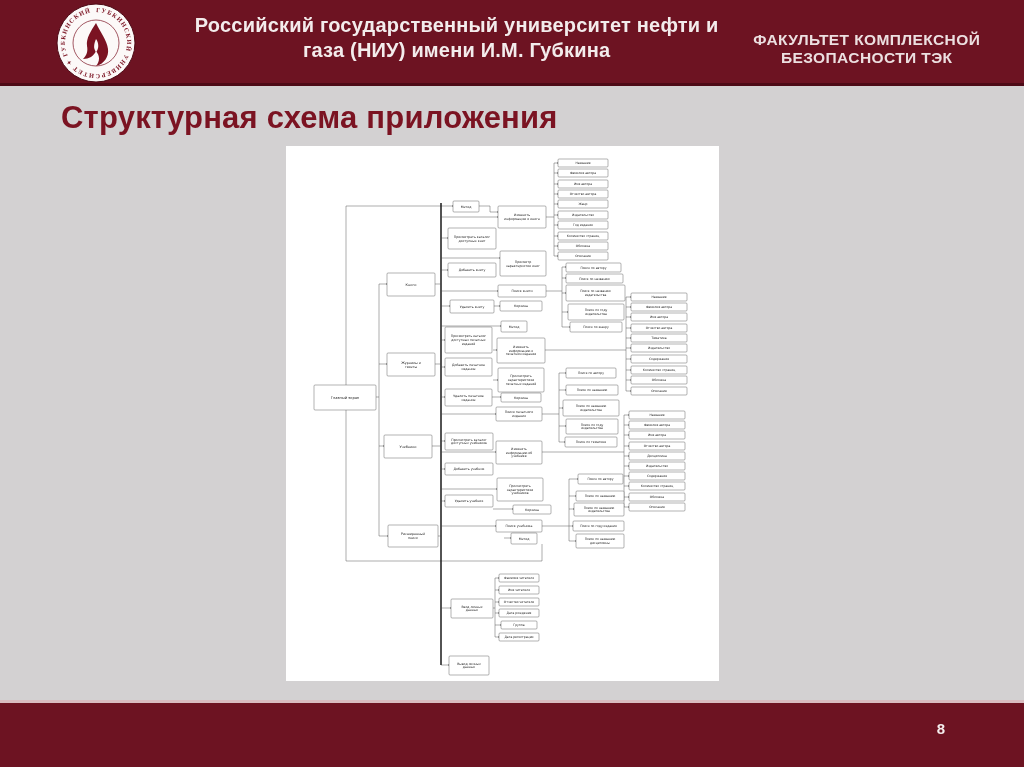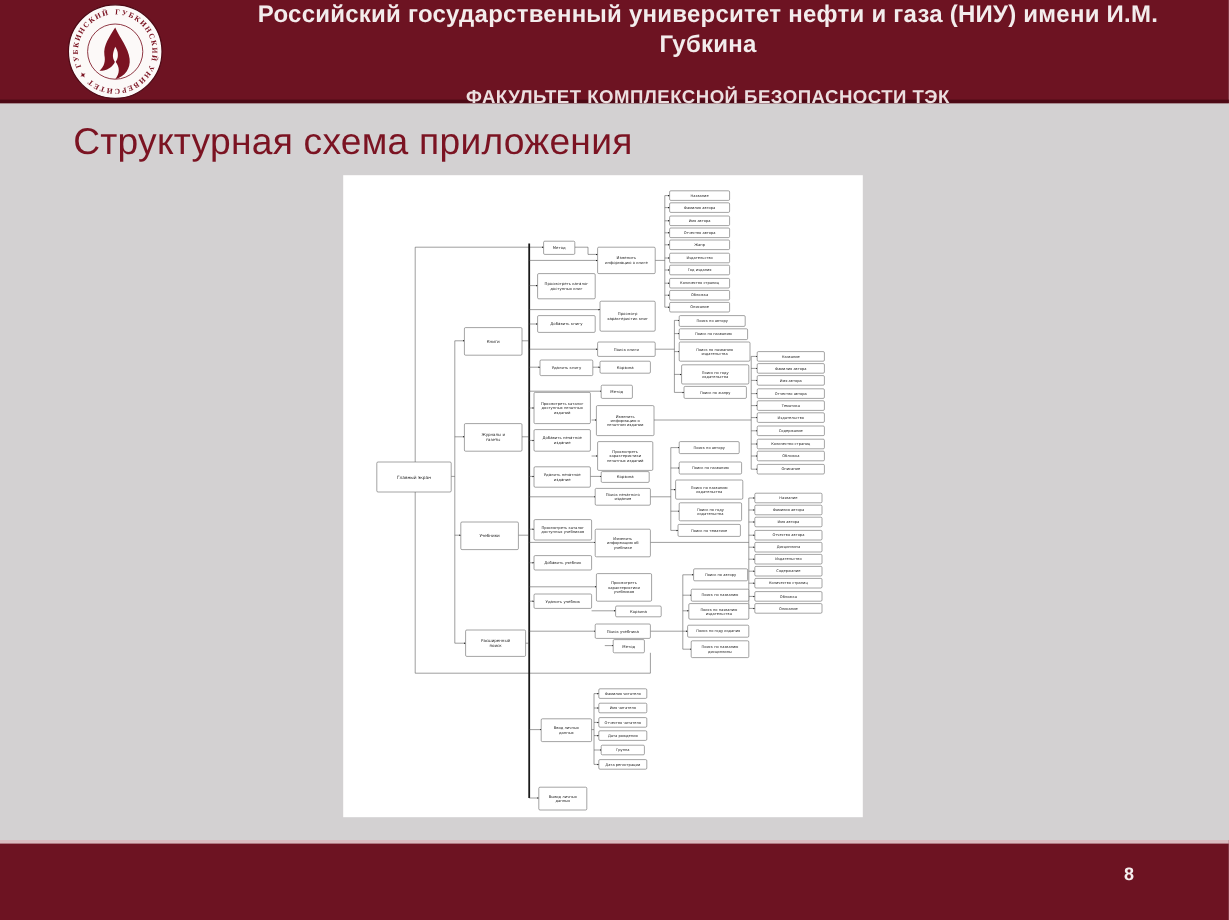--- a/index.html
+++ b/index.html
@@ -10,28 +10,28 @@
   }
   .header{
     position:absolute;top:0;left:0;width:1024px;height:86px;
     background:#6d1322;border-bottom:3px solid #4d0a16;box-sizing:border-box;
   }
   .logo{
     position:absolute;left:56px;top:3px;width:80px;height:80px;
   }
   .header-text{
     position:absolute;left:180px;top:0;width:820px;height:75px;
-    display:flex;flex-direction:column;justify-content:space-between;align-items:center;
+    display:flex;flex-direction:row;justify-content:center;align-items:center;
     color:#f3ecec;text-align:center;
   }
   .header-title{font-size:20px;font-weight:bold;letter-spacing:.2px;line-height:1.25;}
   .header-subtitle{font-size:15.5px;font-weight:bold;margin-top:23px;color:#ecdfe0;letter-spacing:.4px;}
   .slide-title{
     position:absolute;left:61px;top:100px;
-    font-size:31px;font-weight:normal;color:#7b1322;letter-spacing:.2px;
+    font-size:31px;font-weight:bold;color:#7b1322;letter-spacing:.2px;
   }
   .diagram-panel{
     position:absolute;left:286px;top:146px;width:433px;height:535px;
     background:#ffffff;
   }
   .diagram-panel svg{display:block;width:433px;height:535px;}
   .footer{
     position:absolute;left:0;bottom:0;width:1024px;height:64px;
     background:#6d1322;border-top:3px solid #d9bcc0;box-sizing:content-box;
   }

